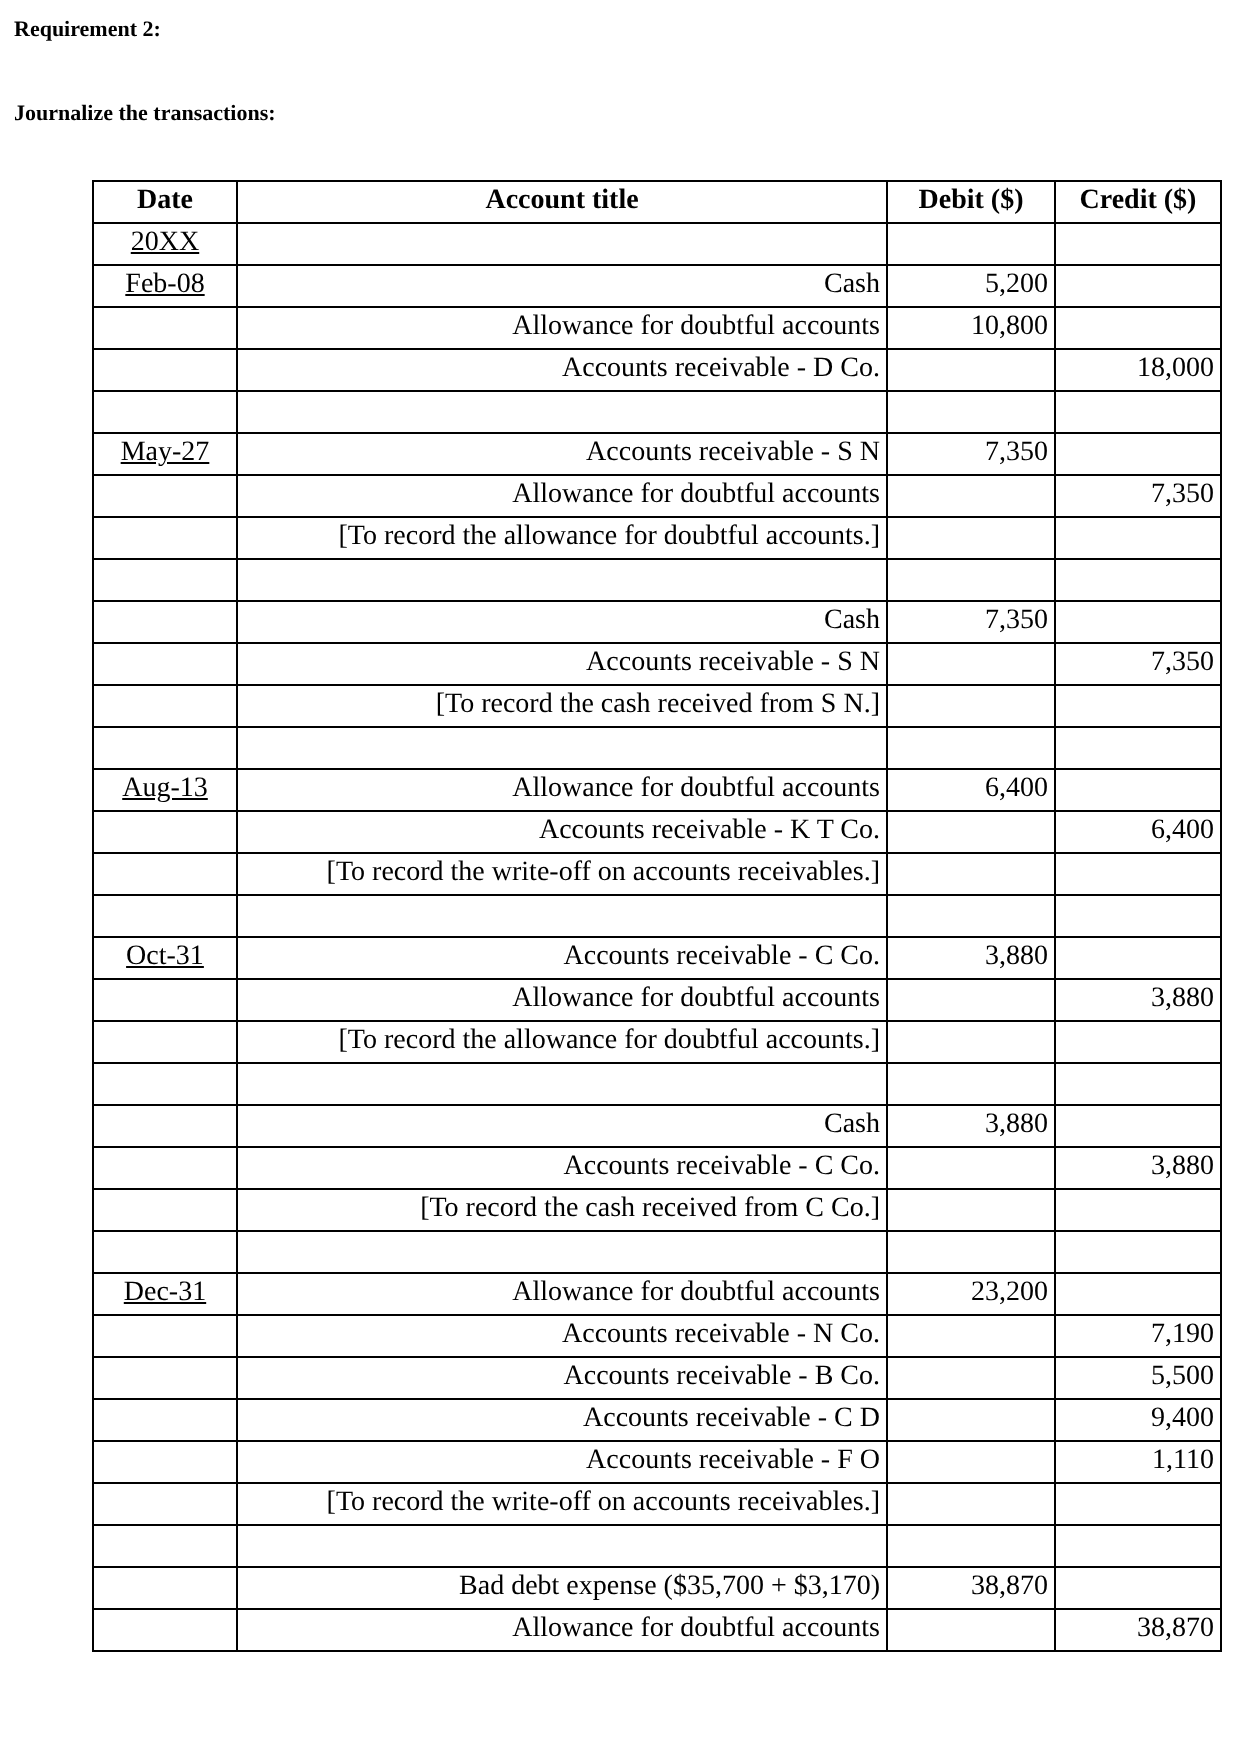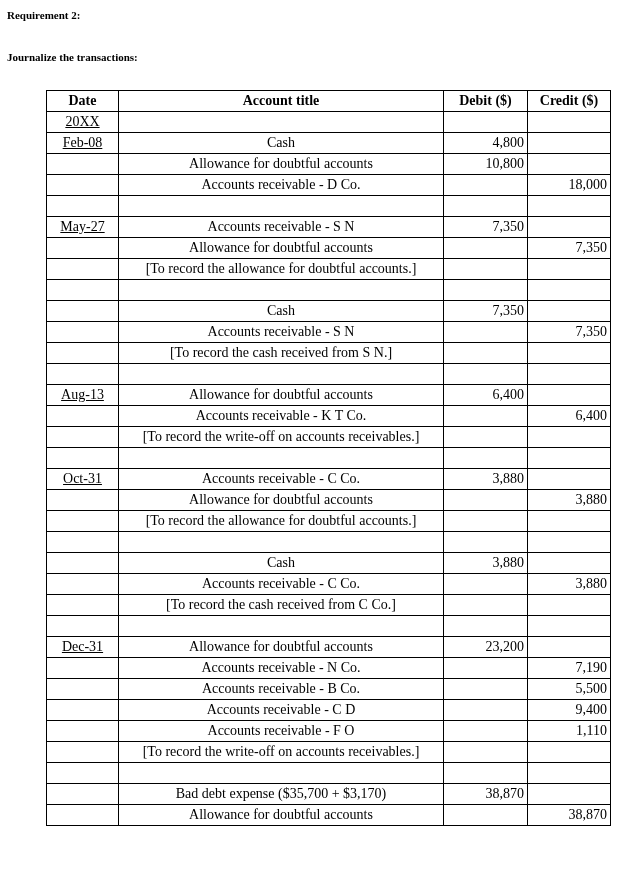--- a/index.html
+++ b/index.html
@@ -8,21 +8,21 @@
   #req { top: 9px; }
   #jrn { top: 51px; }
   table.journal { position: absolute; left: 46px; top: 90px; border-collapse: collapse; table-layout: fixed; width: 564px; padding-left: 46px; }
   table.journal td, table.journal th { border: 1px solid #000; height: 20px; padding: 0 3px; font-size: 14px; line-height: 20px; white-space: nowrap; overflow: hidden; }
   table.journal th { font-weight: bold; text-align: center; }
   col.c-date { width: 72px; }
   col.c-acct { width: 325px; }
   col.c-debit { width: 84px; }
   col.c-credit { width: 83px; }
   td.date { text-align: center; text-decoration: underline; }
-  td.acct { text-align: center; padding-left: 2px; }
+  td.acct { text-align: right; padding-left: 2px; }
   td.num { text-align: right; }
 </style>
 </head>
 <body>
 
 <div id="req" class="heading">Requirement 2:</div>
 <div id="jrn" class="heading">Journalize the transactions:</div>
 
 <table class="journal">
   <colgroup>
@@ -42,21 +42,21 @@
   <tbody id="journal-body">
       <tr>
         <td class="date">20XX</td>
         <td class="acct"></td>
         <td class="num"></td>
         <td class="num"></td>
       </tr>
       <tr>
         <td class="date">Feb-08</td>
         <td class="acct">Cash</td>
-        <td class="num">4,800</td>
+        <td class="num">5,200</td>
         <td class="num"></td>
       </tr>
       <tr>
         <td class="date"></td>
         <td class="acct">Allowance for doubtful accounts</td>
         <td class="num">10,800</td>
         <td class="num"></td>
       </tr>
       <tr>
         <td class="date"></td>

